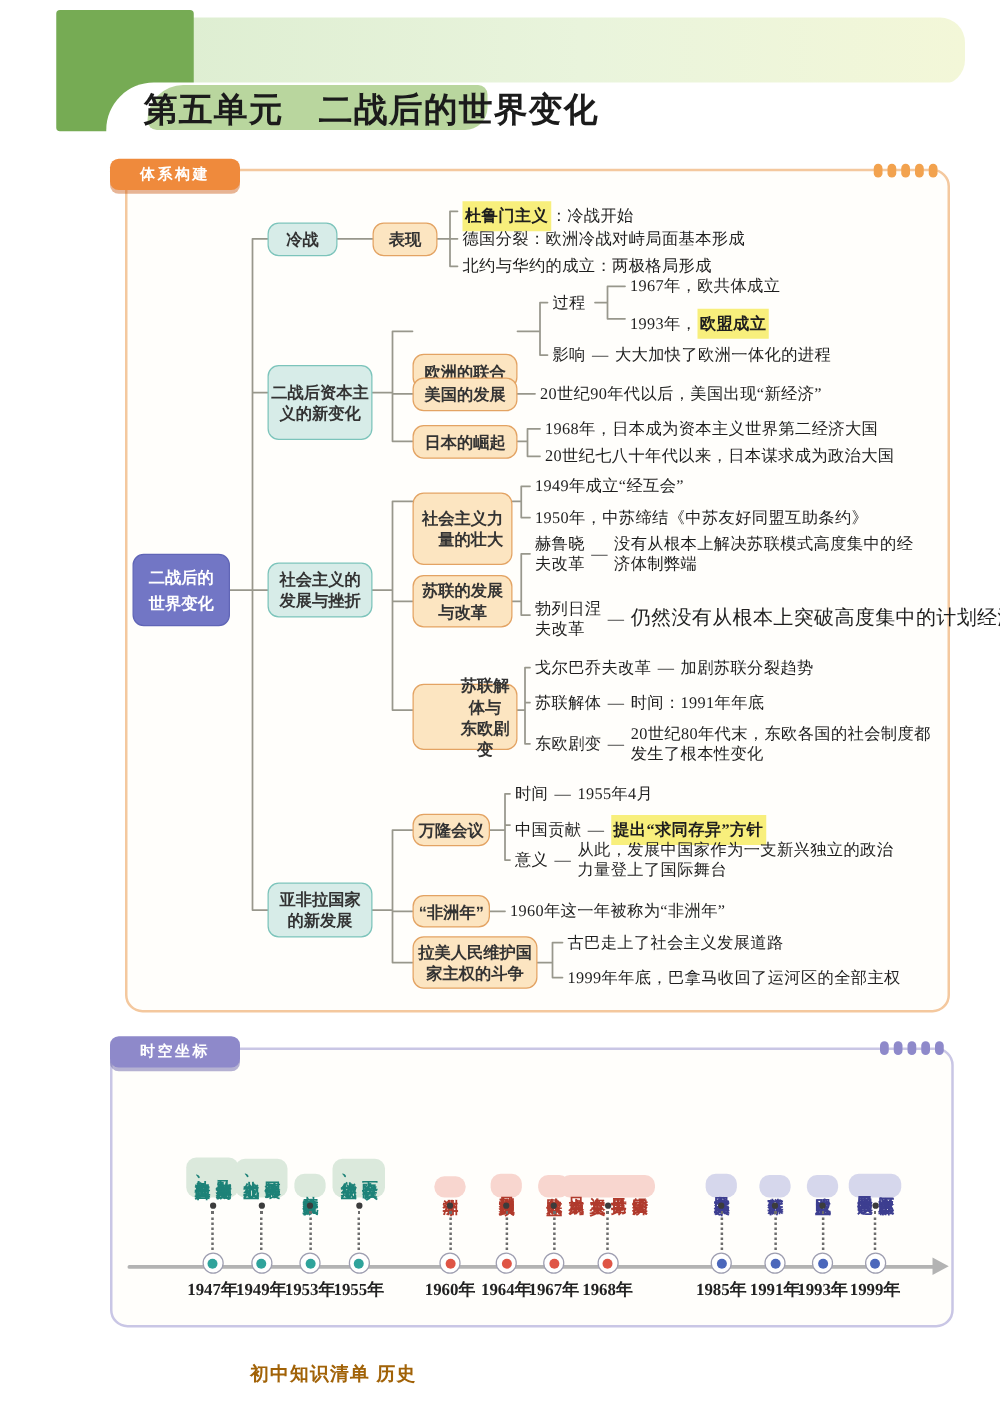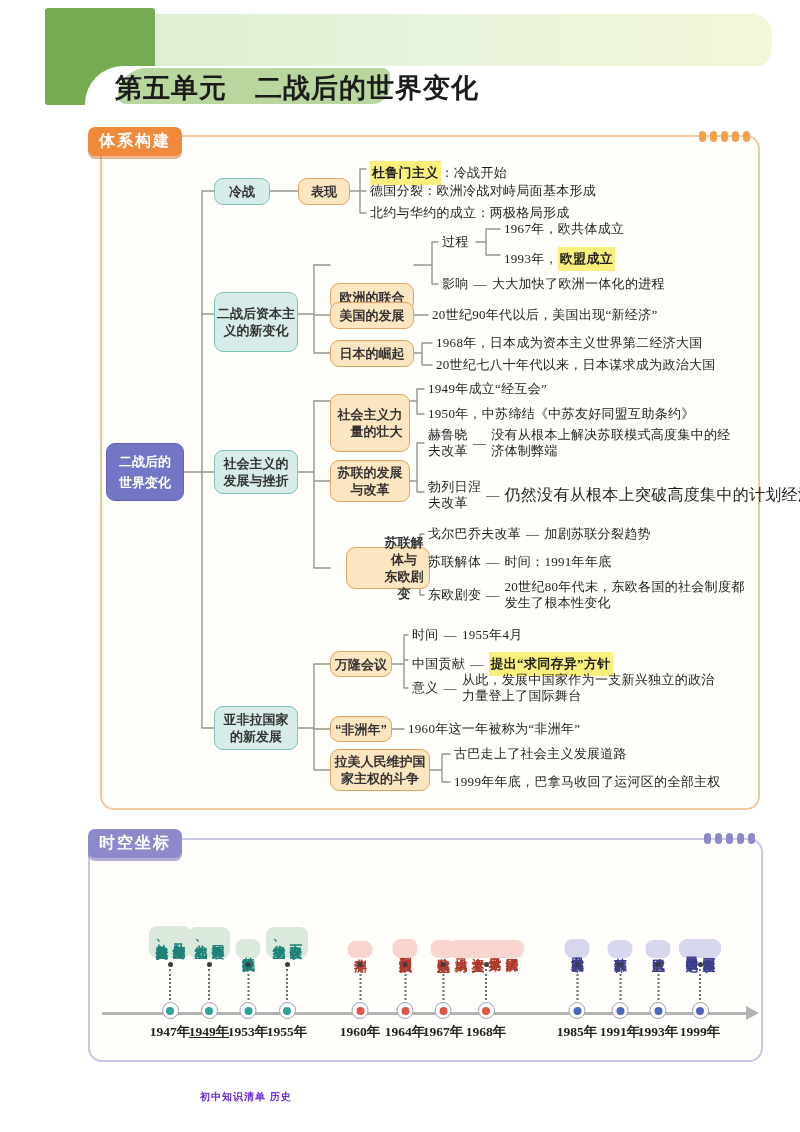--- a/index.html
+++ b/index.html
@@ -11,21 +11,21 @@
   .deco-block{position:absolute;left:45px;top:8px;width:110px;height:97px;background:#76ab54;border-radius:3px;}
   .page-sheet{position:absolute;left:85px;top:66px;width:715px;height:1066px;background:#fff;border-radius:38px 0 0 0;}
   .deco-swoosh{position:absolute;left:118px;top:68px;width:272px;height:36px;background:#b9d69e;
     border-radius:38px 10px 24px 10px;}
   .page-title{position:absolute;left:115px;top:70px;font-size:27px;font-weight:bold;color:#1b1b1b;letter-spacing:1px;}
 
   
   .section{position:absolute;background:#fffefb;border-radius:14px;box-sizing:border-box;}
   #sec-map{left:100px;top:135px;width:660px;height:675px;border:2px solid #f4c89e;}
   #sec-time{left:88px;top:838px;width:675px;height:224px;border:2px solid #c9c6e5;}
-  .sec-label{position:absolute;padding:4px 11px;border-radius:7px;color:#fff;font-size:16px;
+  .sec-label{position:absolute;padding:4px 24px;border-radius:7px;color:#fff;font-size:12px;
     font-weight:bold;letter-spacing:2px;}
   .sec-label.orange{background:#ef8a3c;box-shadow:0 3px 0 rgba(201,92,23,.45);left:-14px;top:-10px;}
   .sec-label.purple{background:#8e89ca;box-shadow:0 3px 0 rgba(92,85,160,.45);left:-2px;top:-11px;}
   .dots{position:absolute;display:flex;gap:4px;}
   .dots i{display:block;width:7px;height:11px;border-radius:4px;}
   .dots.orange i{background:#f2a24e;} .dots.purple i{background:#8e89ca;}
 
   
   .node{position:absolute;display:flex;align-items:center;justify-content:center;text-align:center;
     font-weight:600;font-size:13px;line-height:17px;border-radius:9px;white-space:pre-line;
@@ -62,21 +62,21 @@
   .group-red  .tl-axisdot i{background:#df5546;}
   .group-blue .tl-axisdot i{background:#4b67bb;}
   .tl-year{position:absolute;top:183px;transform:translateX(-50%);
     font-family:"Liberation Serif",serif;font-weight:600;font-size:13.5px;color:#222;}
 
   
   .footer-pill{position:absolute;left:45px;top:1086px;width:140px;height:26px;background:#d8d0ea;
     border-radius:0 13px 13px 0;}
   .footer-num{position:absolute;right:10px;top:3px;width:62px;height:20px;background:#fff;border-radius:10px;
     display:flex;align-items:center;justify-content:center;font-size:14px;font-weight:bold;color:#333;}
-  .footer-book{position:absolute;left:200px;top:1090px;font-size:10px;font-weight:bold;color:#6d28d9;letter-spacing:1px;}
+  .footer-book{position:absolute;left:200px;top:1090px;font-size:15px;font-weight:bold;color:#a16207;letter-spacing:1px;}
 </style>
 </head>
 <body>
 
 <div id="page">
 
   <div class="deco-band"></div>
   <div class="deco-block"></div>
   <div class="page-sheet"></div>
   <div class="deco-swoosh"></div>
@@ -157,21 +157,21 @@
 夫改革</span>
         <span class="dash"></span>
         <span class="wrap" style="width:252px;">没有从根本上解决苏联模式高度集中的经济体制弊端</span>
     </div>
     <div class="leaf" style="left:326px;top:342px;justify-content:space-between;">
       <span class="ilabel">勃列日涅
 夫改革</span>
         <span class="dash"></span>
         <span style="font-size:16px;">仍然没有从根本上突破高度集中的计划经济体制</span>
     </div>
-    <div class="node orange" style="left:244px;top:410px;width:84px;height:42px;padding-left:32px;">苏联解体与
+    <div class="node orange" style="left:228px;top:410px;width:84px;height:53px;padding-left:32px;">苏联解体与
 东欧剧变</div>
     <div class="leaf" style="left:326px;top:389px;">
       <span class="ilabel">戈尔巴乔夫改革</span>
         <span class="dash"></span>
         <span>加剧苏联分裂趋势</span>
     </div>
     <div class="leaf" style="left:326px;top:417px;">
       <span class="ilabel">苏联解体</span>
         <span class="dash"></span>
         <span>时间：1991年年底</span>
@@ -319,21 +319,21 @@
       <div class="tl-box">巴拿马收回运
 河区全部主权</div>
       <div class="tl-smalldot"></div>
         <div class="tl-dash"></div>
         <div class="tl-axisdot">
           <i></i>
         </div>
     </div>
 
     <div class="tl-year" style="left:80px;">1947年</div>
-    <div class="tl-year" style="left:119px;text-decoration:underline;">1949年</div>
+    <div class="tl-year" style="left:119px;">1949年</div>
     <div class="tl-year" style="left:158px;">1953年</div>
     <div class="tl-year" style="left:197px;">1955年</div>
     <div class="tl-year" style="left:270px;">1960年</div>
     <div class="tl-year" style="left:315px;">1964年</div>
     <div class="tl-year" style="left:353px;">1967年</div>
     <div class="tl-year" style="left:396px;">1968年</div>
     <div class="tl-year" style="left:487px;">1985年</div>
     <div class="tl-year" style="left:530px;">1991年</div>
     <div class="tl-year" style="left:568px;">1993年</div>
     <div class="tl-year" style="left:610px;">1999年</div>

